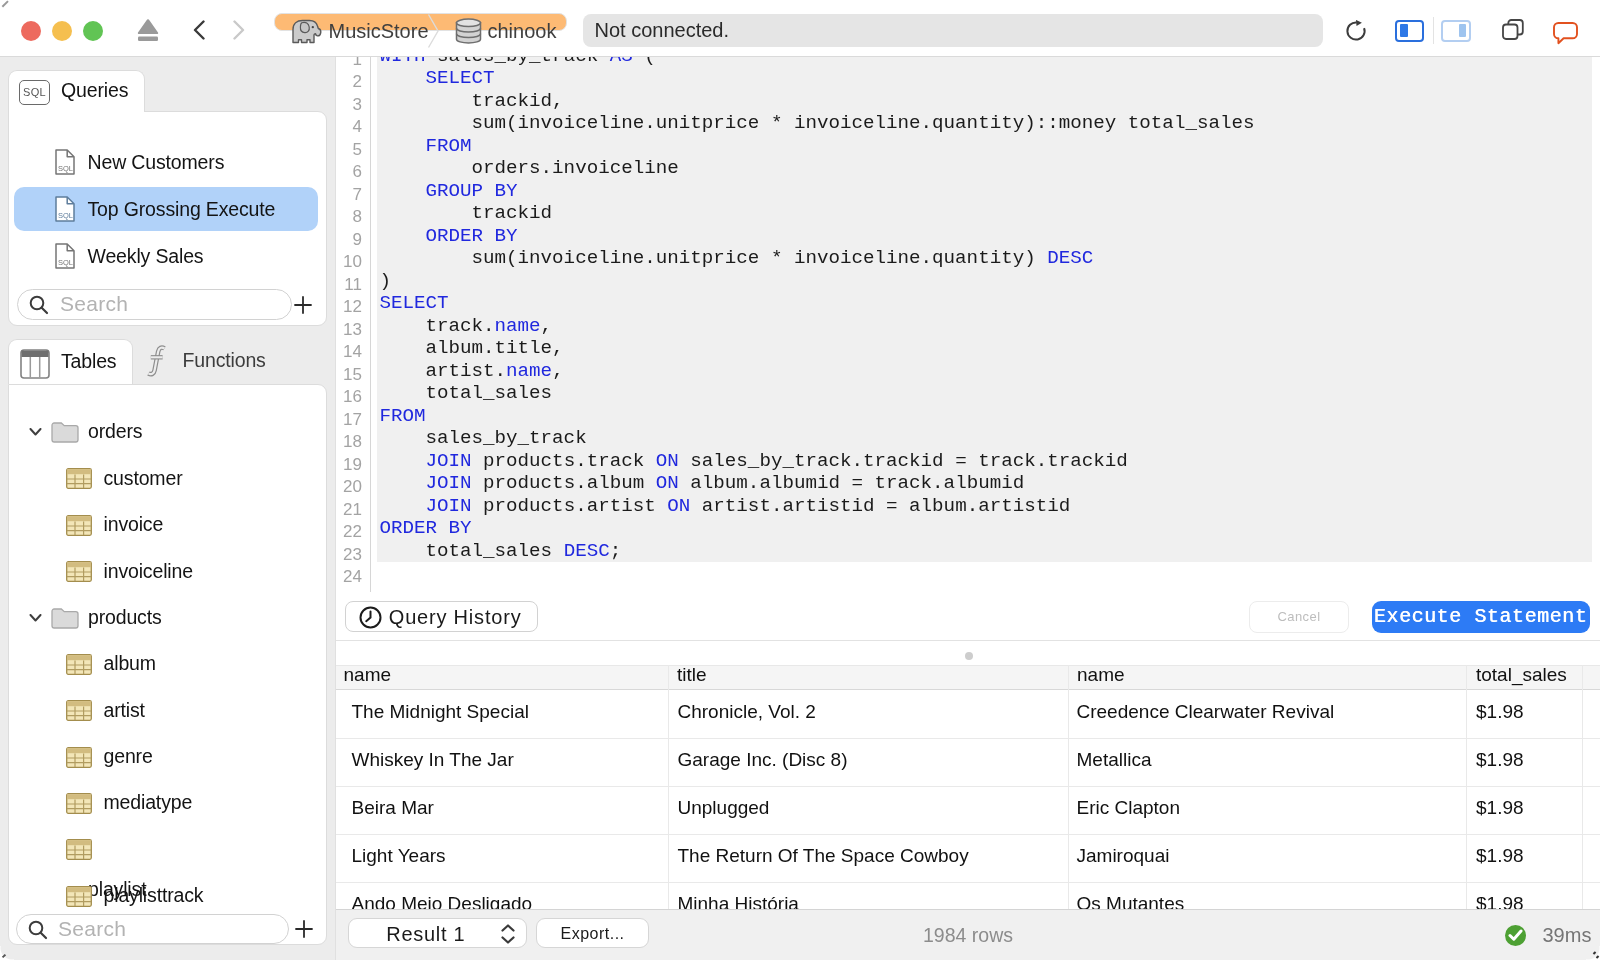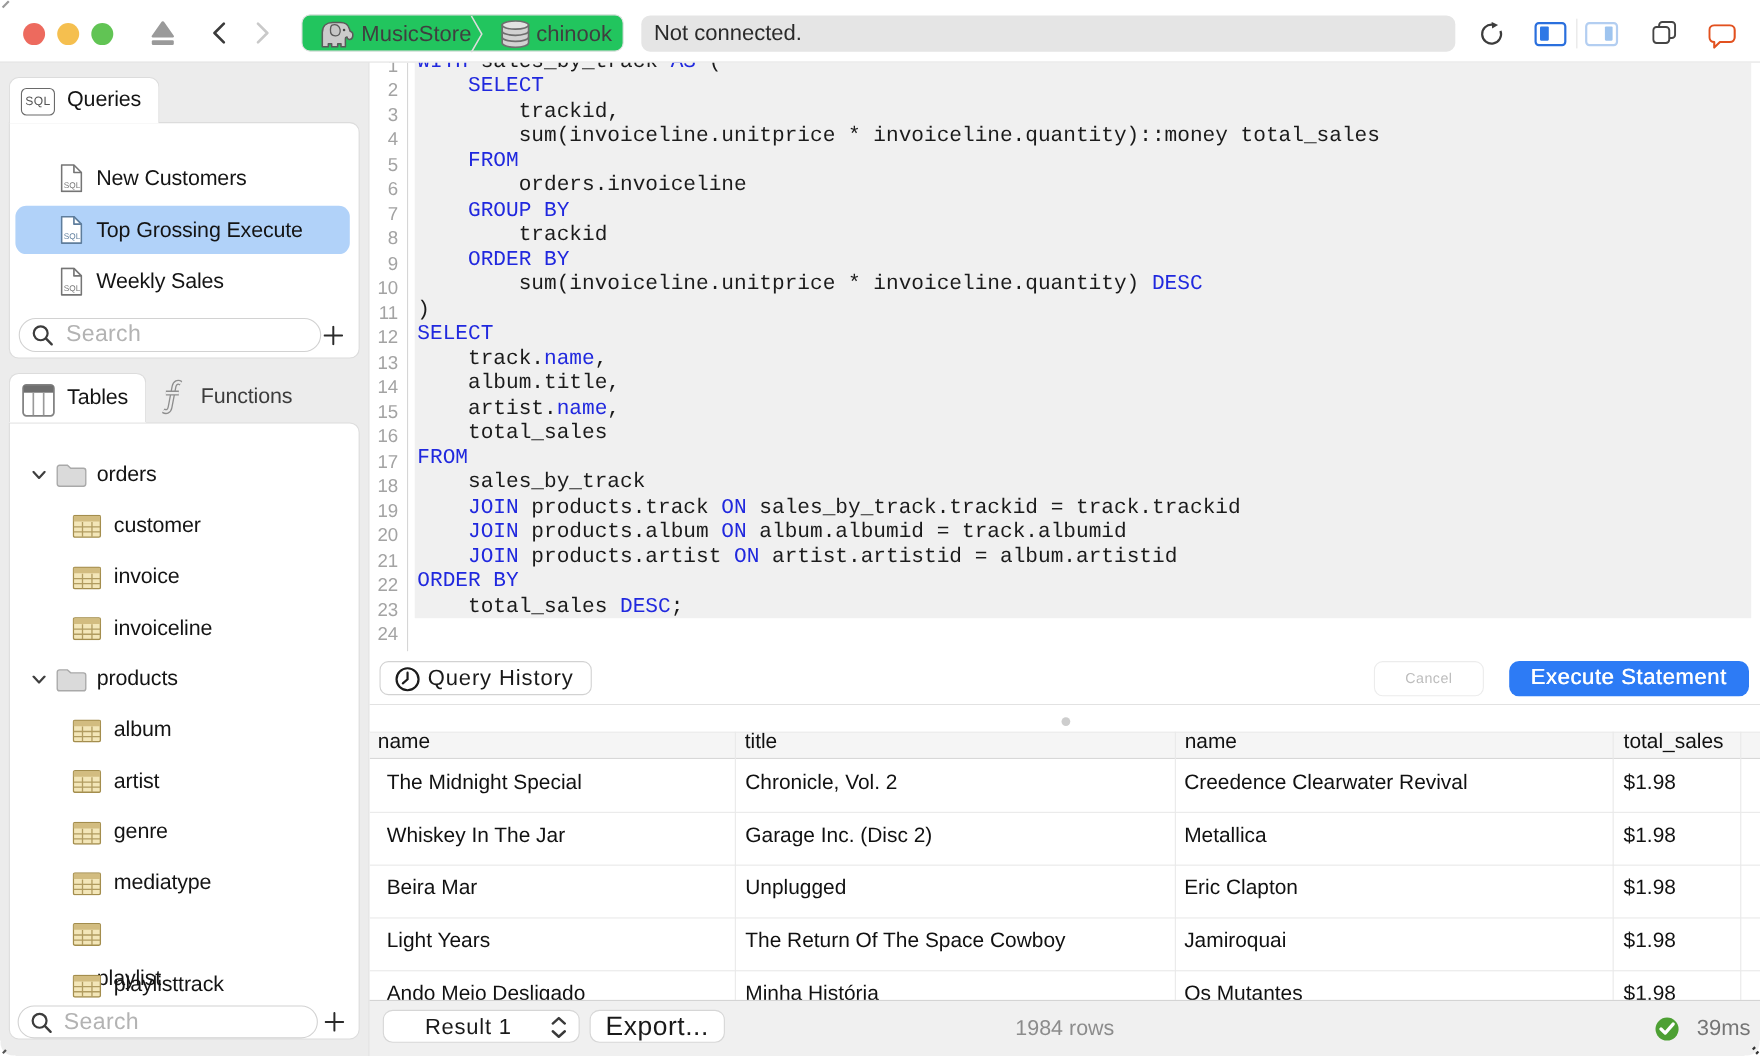--- a/index.html
+++ b/index.html
@@ -3,21 +3,21 @@
 <meta charset="utf-8">
 <style>
 * { margin:0; padding:0; box-sizing:border-box; }
 html,body { width:1600px; height:960px; overflow:hidden; }
 body { position:relative; font-family:"Liberation Sans",sans-serif; background:#fff; color:#1b1b1b; }
 .abs { position:absolute; }
 
 
 #toolbar { left:0; top:0; width:1600px; height:57px; background:#fff; border-bottom:1px solid #dadada; }
 .dot { width:20px; height:20px; border-radius:50%; top:20.5px; }
-#capsule { left:273.5px; top:13px; width:293px; height:34px; border:1px solid #e2e2e2; border-radius:8px; background:#22c55e; }
+#capsule { left:273.5px; top:13px; width:293px; height:18px; border:1px solid #e2e2e2; border-radius:8px; background:#fdba74; }
 .bctext { font-size:20px; color:#3f3f3f; top:4px; line-height:26px; }
 #field { left:582.5px; top:13.5px; width:740.5px; height:33.5px; background:#e5e5e5; border-radius:8px; font-size:20px; color:#2a2a2a; line-height:33.5px; padding-left:12px; }
 .tgl { top:19.5px; height:22px; border-radius:4px; }
 
 
 #sidebar { left:0; top:57px; width:336px; height:903px; background:#ececec; border-right:1px solid #e0e0e0;text-decoration:underline; }
 .card { background:#fff; border:1px solid #dcdcdc; }
 .tab1 { border-radius:9px 9px 0 0; background:#fff; border:1px solid #dcdcdc; border-bottom:none; z-index:2; }
 .sbtext { font-size:19.5px; color:#141414; letter-spacing:-0.15px; }
 .srow { left:87.5px; }
@@ -295,21 +295,21 @@
     total_sales <span class="k">DESC</span>;</pre>
 
   <div class="abs btn" style="left:8.8px; top:543.8px; width:193px; height:31.6px;">
     <svg class="abs" style="left:13px; top:4.5px;" width="23" height="23" viewBox="0 0 23 23">
       <circle cx="11.5" cy="11.5" r="10" fill="none" stroke="#1c1c1c" stroke-width="2"></circle>
       <path d="M11.5,5.5 V11.5 L7.2,15.2" fill="none" stroke="#1c1c1c" stroke-width="2" stroke-linecap="round"></path>
     </svg>
     <div class="abs" style="left:43px; top:4.5px; font-size:20px; letter-spacing:0.8px;">Query History</div>
   </div>
   <div class="abs btn" style="left:913px; top:544px; width:100px; height:31.6px; border-color:#ececec; color:#bdbdbd; text-align:center; line-height:30px; font-size:13px; letter-spacing:0.4px;">Cancel</div>
-  <div class="abs" style="left:1035.5px; top:544px; width:218px; height:31.6px; border-radius:9px; background:#2d7bf5; color:#fff; font-size:20px; letter-spacing:0.55px; text-align:center; line-height:31px; font-weight:400; text-shadow:0.5px 0 0 #fff;">Execute Statement</div>
+  <div class="abs" style="left:1035.5px; top:544px; width:218px; height:31.6px; border-radius:9px; background:#2d7bf5; color:#fff; font-size:20px; letter-spacing:0.55px; text-align:center; line-height:31px; font-weight:400; text-shadow:0.5px 0 0 #fff;font-family:Liberation Mono, monospace;">Execute Statement</div>
 </div>
 
 <div class="abs" style="left:336px; top:641px; width:1264px; height:24px; background:#fff;">
   <div class="abs" style="left:629px; top:10.5px; width:8px; height:8px; border-radius:50%; background:#cdcdcd;"></div>
 </div>
 
 <div class="abs" id="rtable">
   <div class="abs" style="left:0; top:0; width:1264px; height:25px; background:#f5f5f5; border-top:1px solid #e8e8e8; border-bottom:1px solid #d8d8d8;"></div>
   <div class="abs hdr" style="left:7.5px;">name</div>
   <div class="abs hdr" style="left:341px;">title</div>
@@ -321,21 +321,21 @@
   <div class="abs vline" style="left:1246px;"></div>
   <div class="abs" style="left:0; top:25.5px; width:1264px;">
     <div class="rrow abs" style="top:0;">
         <div class="abs cell" style="left:15.5px;">The Midnight Special</div>
         <div class="abs cell" style="left:341.5px;">Chronicle, Vol. 2</div>
         <div class="abs cell" style="left:740.5px;">Creedence Clearwater Revival</div>
         <div class="abs cell" style="left:1140px;">$1.98</div>
       </div>
     <div class="rrow abs" style="top:48px;">
         <div class="abs cell" style="left:15.5px;">Whiskey In The Jar</div>
-        <div class="abs cell" style="left:341.5px;">Garage Inc. (Disc 2)</div>
+        <div class="abs cell" style="left:341.5px;">Garage Inc. (Disc 8)</div>
         <div class="abs cell" style="left:740.5px;">Metallica</div>
         <div class="abs cell" style="left:1140px;">$1.98</div>
       </div>
     <div class="rrow abs" style="top:96px;">
         <div class="abs cell" style="left:15.5px;">Beira Mar</div>
         <div class="abs cell" style="left:341.5px;">Unplugged</div>
         <div class="abs cell" style="left:740.5px;">Eric Clapton</div>
         <div class="abs cell" style="left:1140px;">$1.98</div>
       </div>
     <div class="rrow abs" style="top:144px;">
@@ -354,21 +354,21 @@
 </div>
 
 <div class="abs" id="bbar">
   <div class="abs bbtn" style="left:12.3px; width:179px;">
     <div class="abs" style="left:37px; top:3.5px; font-size:20px; letter-spacing:0.7px;">Result 1</div>
     <svg class="abs" style="left:151px; top:5px;" width="16" height="20" viewBox="0 0 16 20">
       <polyline points="2.5,6.5 8,1.5 13.5,6.5" fill="none" stroke="#3a3a3a" stroke-width="2.2" stroke-linecap="round" stroke-linejoin="round"></polyline>
       <polyline points="2.5,13.5 8,18.5 13.5,13.5" fill="none" stroke="#3a3a3a" stroke-width="2.2" stroke-linecap="round" stroke-linejoin="round"></polyline>
     </svg>
   </div>
-  <div class="abs bbtn" style="left:200px; width:123px; text-align:center; line-height:29px; font-size:24px; letter-spacing:0.5px;">Export...</div>
+  <div class="abs bbtn" style="left:200px; width:113px; text-align:center; line-height:29px; font-size:16px; letter-spacing:0.5px;">Export...</div>
   <div class="abs" style="left:0; top:14px; width:1264px; text-align:center; font-size:19.5px; color:#8c8c8c;">1984 rows</div>
   <div class="abs" style="left:1169px; top:14.5px; width:21px; height:21px; border-radius:50%; background:#4da033;">
     <svg class="abs" style="left:3px; top:4px;" width="15" height="13" viewBox="0 0 15 13">
       <polyline points="2,6.5 5.8,10.2 13,2" fill="none" stroke="#fff" stroke-width="3" stroke-linecap="round" stroke-linejoin="round"></polyline>
     </svg>
   </div>
   <div class="abs" style="left:1206.5px; top:14px; font-size:20px; color:#757575;">39ms</div>
 </div>
 
 <div class="abs" style="left:0; top:946px; width:14px; height:14px; background:radial-gradient(circle 12px at 12px 2px, rgba(255,255,255,0) 11px, #fff 12px); z-index:9;"></div>

